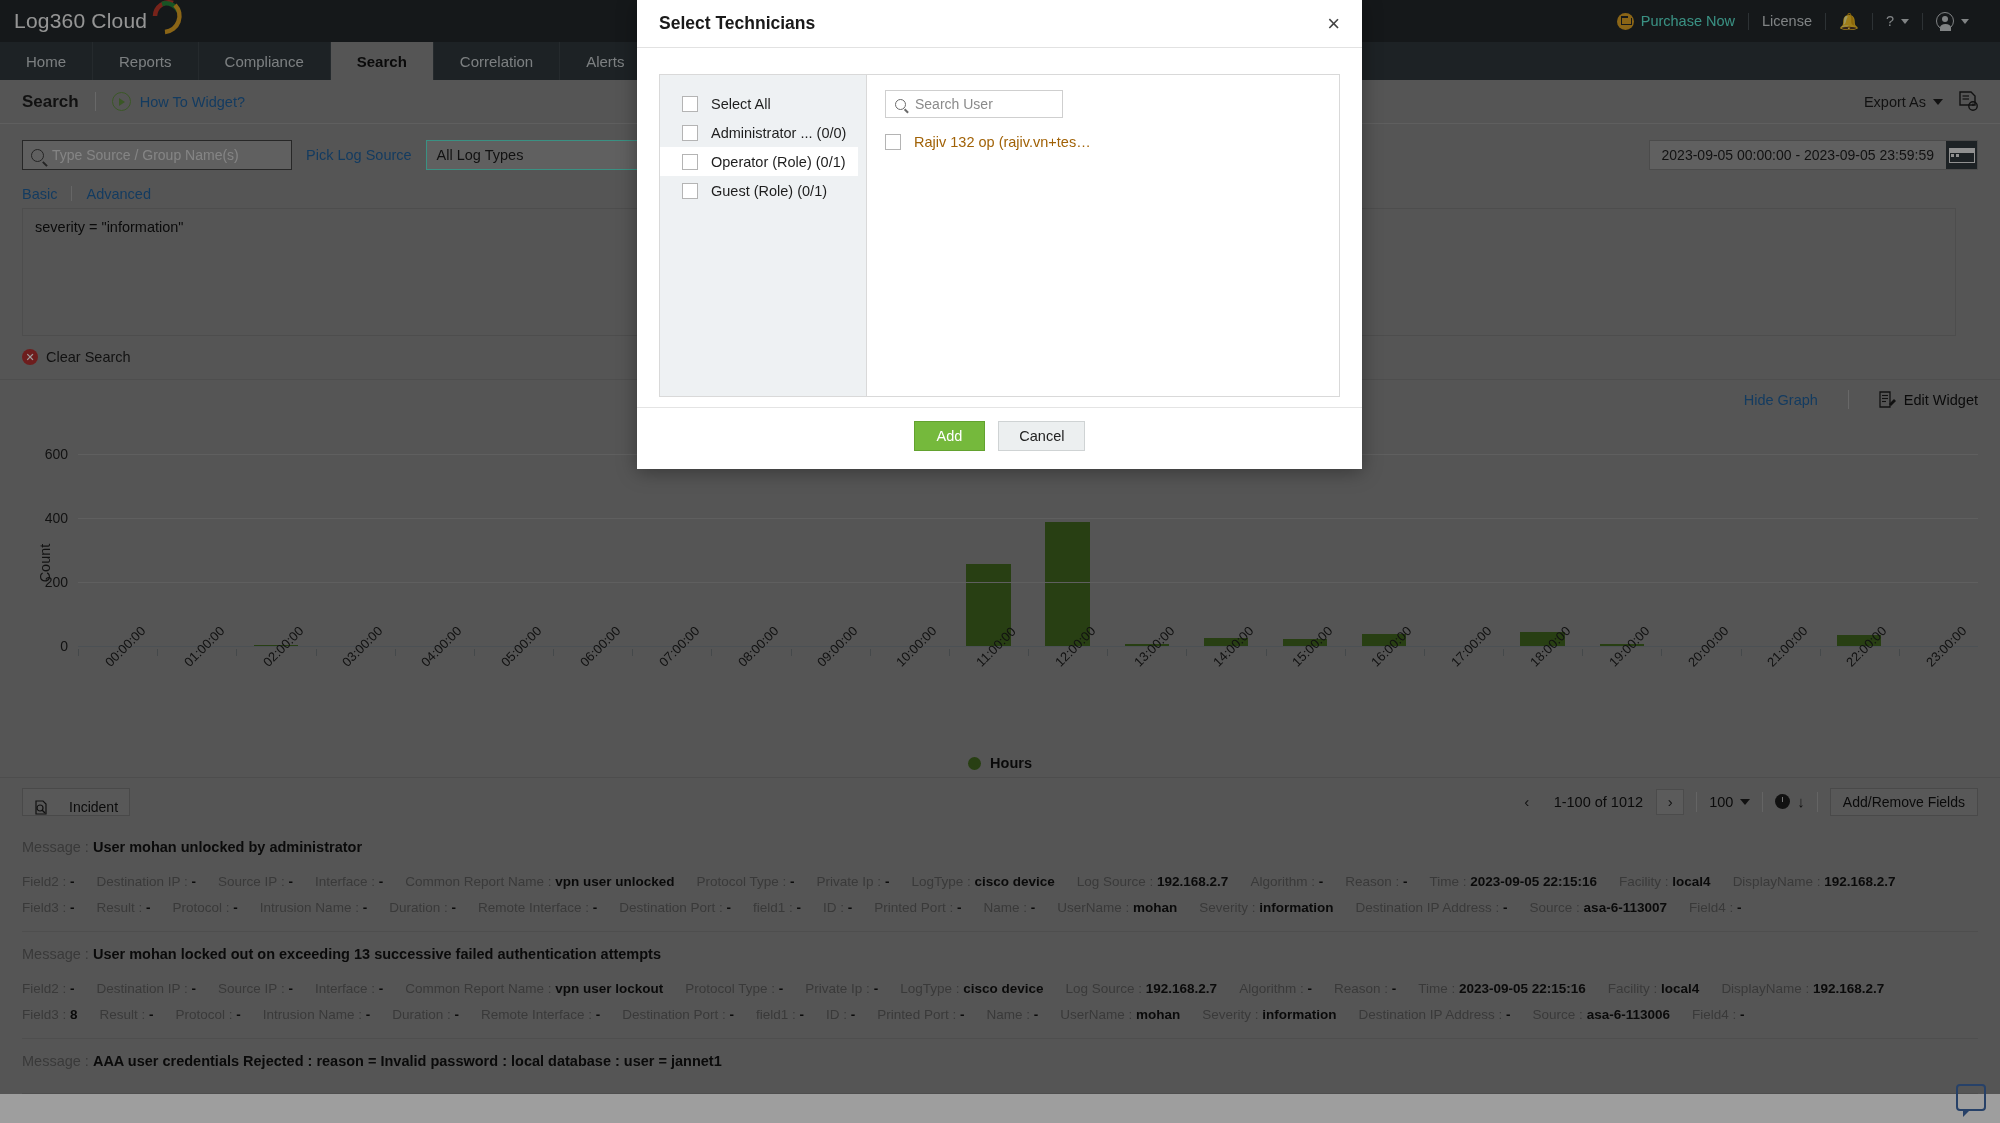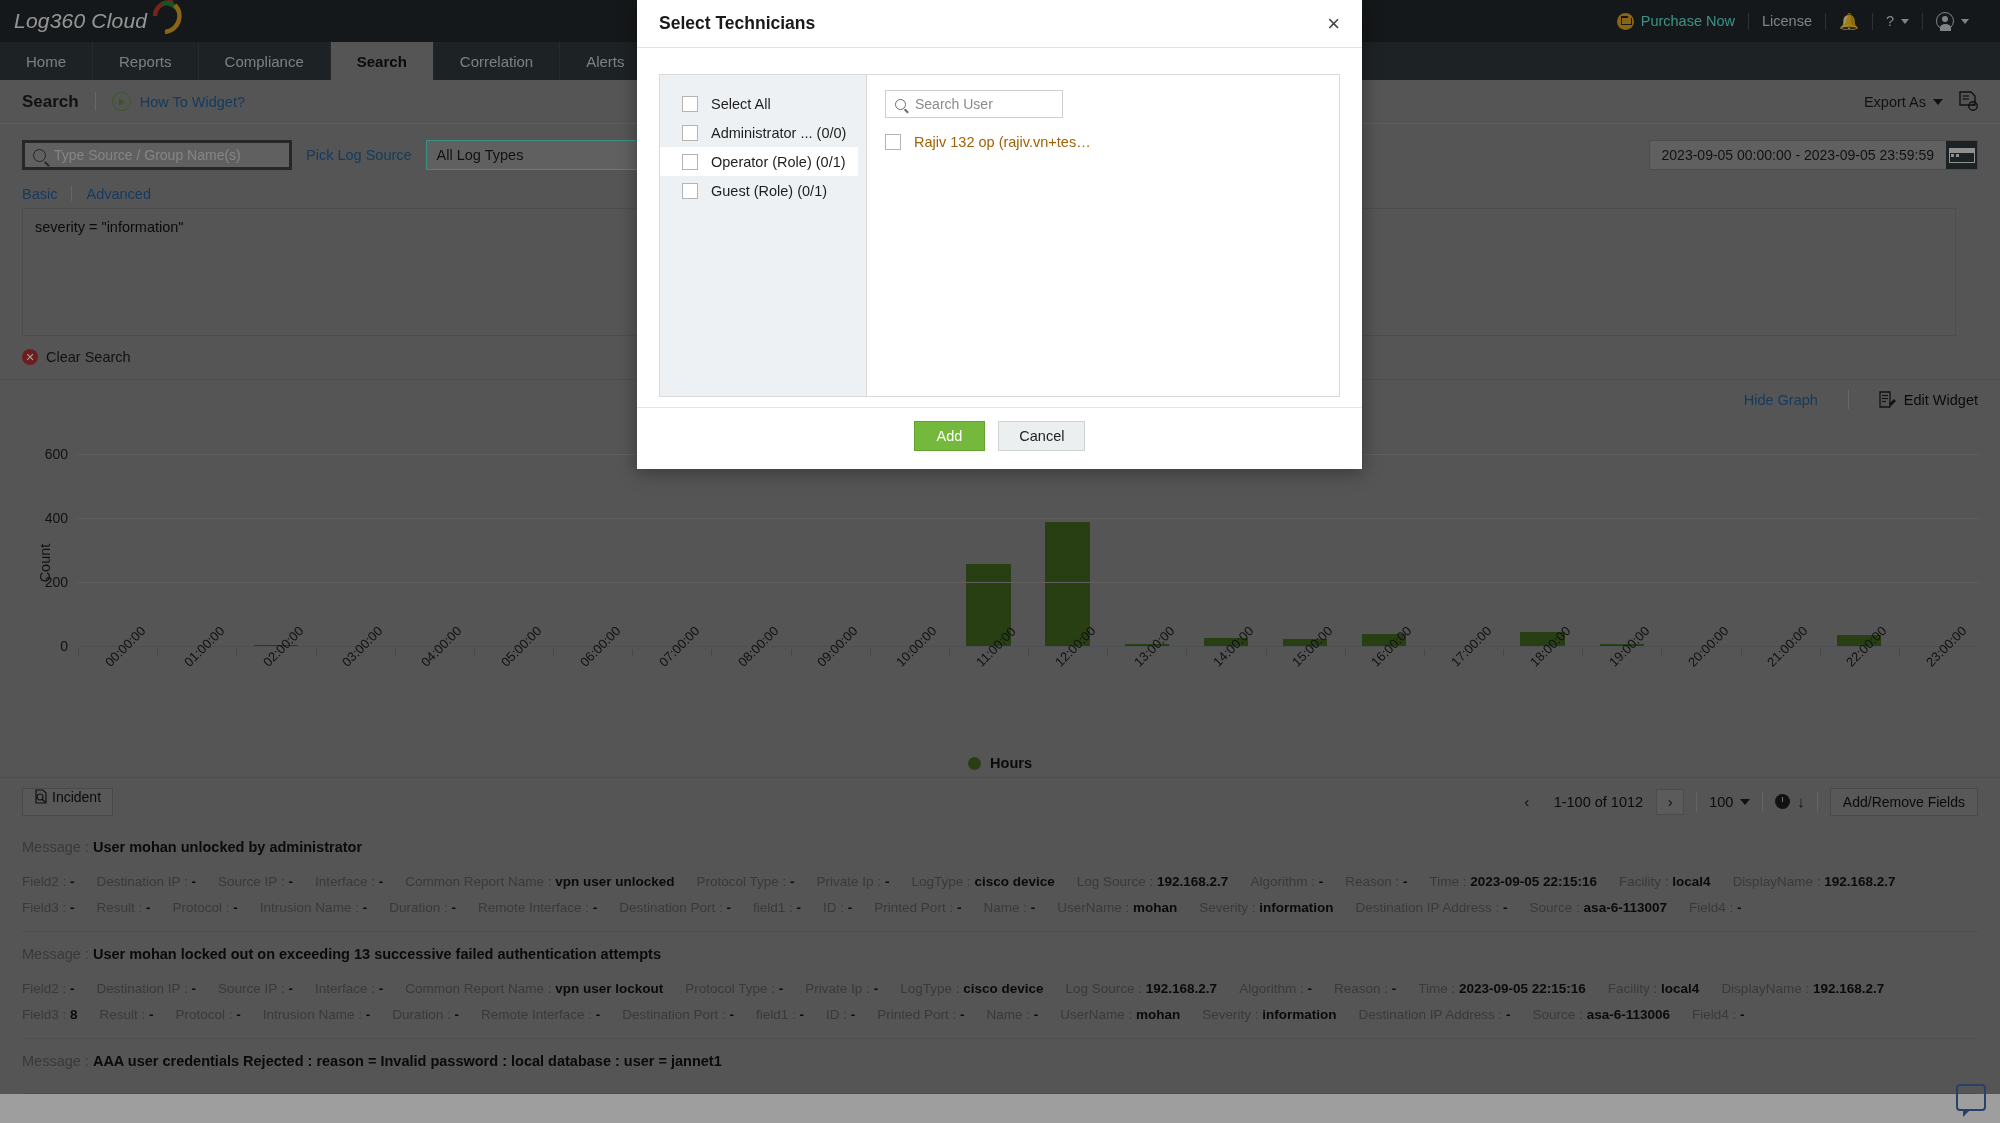--- a/index.html
+++ b/index.html
@@ -13,21 +13,21 @@
 
   
   .page { position: absolute; inset: 0; }
   .dim { position: absolute; inset: 0; background: rgba(0,0,0,0.38); z-index: 50; pointer-events: none; }
 
   
   .topbar {
     height: 42px; background: #22282b; position: relative;
     display: flex; align-items: center;
   }
-  .logo-wrap { display: flex; align-items: center; padding-left: 14px; position: relative; font-style: italic; }
+  .logo-wrap { display: flex; align-items: center; padding-left: 14px; position: relative; }
   .logo-text { color: #f0f0f0; font-size: 21px; letter-spacing: .2px; }
   .logo-text .b { font-weight: 400; }
   .logo-swoosh { position: relative; width: 38px; height: 34px; margin-left: 2px; }
   .logo-swoosh svg { position: absolute; top: -6px; left: 0; }
   .topbar-right {
     margin-left: auto; display: flex; align-items: center;
     gap: 0px; padding-right: 18px; color: #cfd3d6; font-size: 14.5px;
   }
   .tr-item { display: flex; align-items: center; gap: 7px; padding: 0 13px; }
   .tr-sep { width: 1px; height: 17px; background: #4a5256; }
@@ -64,21 +64,21 @@
   .link-blue { color: #1f5f9b; font-size: 14.5px; cursor: pointer; }
   .ph-right { margin-left: auto; display: flex; align-items: center; gap: 16px; }
   .export-as { font-size: 14.5px; color: #1c1c1c; display: flex; align-items: center; gap: 7px; cursor: pointer; }
   .caret-dk { width:0;height:0;border-left:5px solid transparent;border-right:5px solid transparent;border-top:6px solid #1c1c1c;}
   .doc-clock-ic { width:19px;height:21px; position: relative; }
 
   
   .searchzone { background: #8a8a8a; padding: 16px 22px 0 22px; }
   .srow { display: flex; align-items: center; gap: 14px; }
   .src-input {
-    width: 270px; height: 30px; background: #9c9c9c; border: 3px solid #404040;
+    width: 270px; height: 30px; background: #9c9c9c; border: 1px solid #404040;
     display: flex; align-items: center; padding: 0 8px; gap: 8px;
   }
   .mag { width: 13px; height: 13px; border: 1.8px solid #3a3a3a; border-radius: 50%; position: relative; flex: none;}
   .mag::after{content:"";position:absolute;right:-5px;bottom:-4px;width:6px;height:1.8px;background:#3a3a3a;transform:rotate(45deg);}
   .src-input input {
     border: none; background: transparent; outline: none; font-size: 14px;
     color: #2a2a2a; width: 100%; font-family: "Liberation Sans", sans-serif;
   }
   .src-input input::placeholder { color: #d6d6d6; }
   .picklog { color: #1f5f9b; font-size: 14.5px; cursor: pointer; }
@@ -131,21 +131,21 @@
   }
   .legend { display: flex; align-items: center; justify-content: center; gap: 9px; font-size: 14.5px; font-weight: bold; color: #111; padding-top: 42px;}
   .leg-dot { width: 13px; height: 13px; border-radius: 50%; background: #41661f; }
 
   
   .resbar {
     background: #8a8a8a; border-top: 1px solid #7c7c7c; height: 48px;
     display: flex; align-items: center; padding: 0 22px; gap: 10px;
   }
   .incident-btn {
-    display: flex; align-items: flex-start; gap: 3px; height: 28px; padding: 0 11px;
+    display: flex; align-items: flex-end; gap: 20px; height: 28px; padding: 0 11px;
     border: 1px solid #777; background: #8f8f8f; font-size: 14px; color: #111; cursor: pointer;
   }
   .res-right { margin-left: auto; display: flex; align-items: center; gap: 0; }
   .pg-btn { width: 28px; height: 26px; display: flex; align-items: center; justify-content: center;
             font-size: 15px; color: #1c1c1c; border: 1px solid transparent; cursor: pointer; }
   .pg-btn.box { border-color: #7a7a7a; background: #939393; }
   .pg-count { font-size: 14.5px; color: #111; padding: 0 13px; }
   .rsep { width:1px;height:20px;background:#a2a2a2;margin:0 12px;}
   .per-page { font-size: 14.5px; color: #111; display:flex; align-items:center; gap:7px; cursor:pointer;}
   .clock-ic { width:15px;height:15px;border-radius:50%;background:#1c1c1c;position:relative;}

